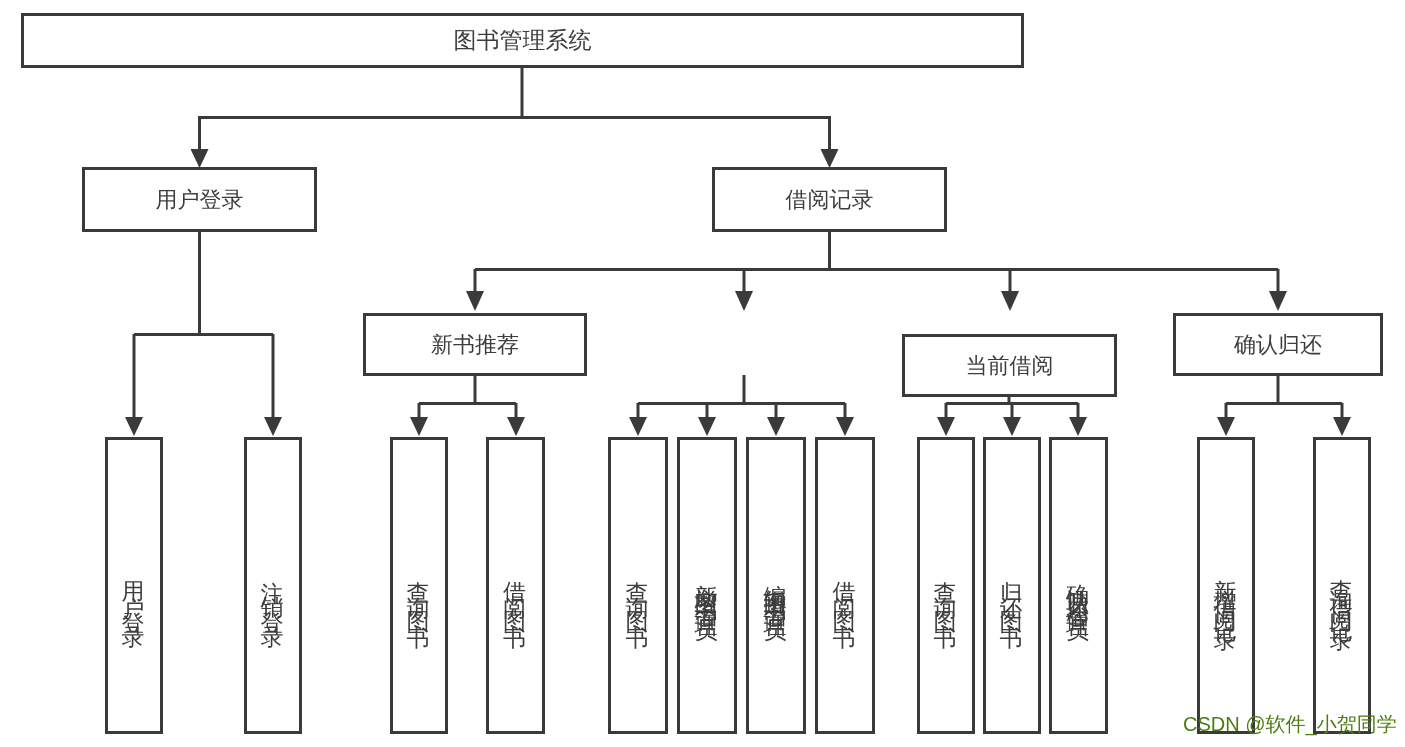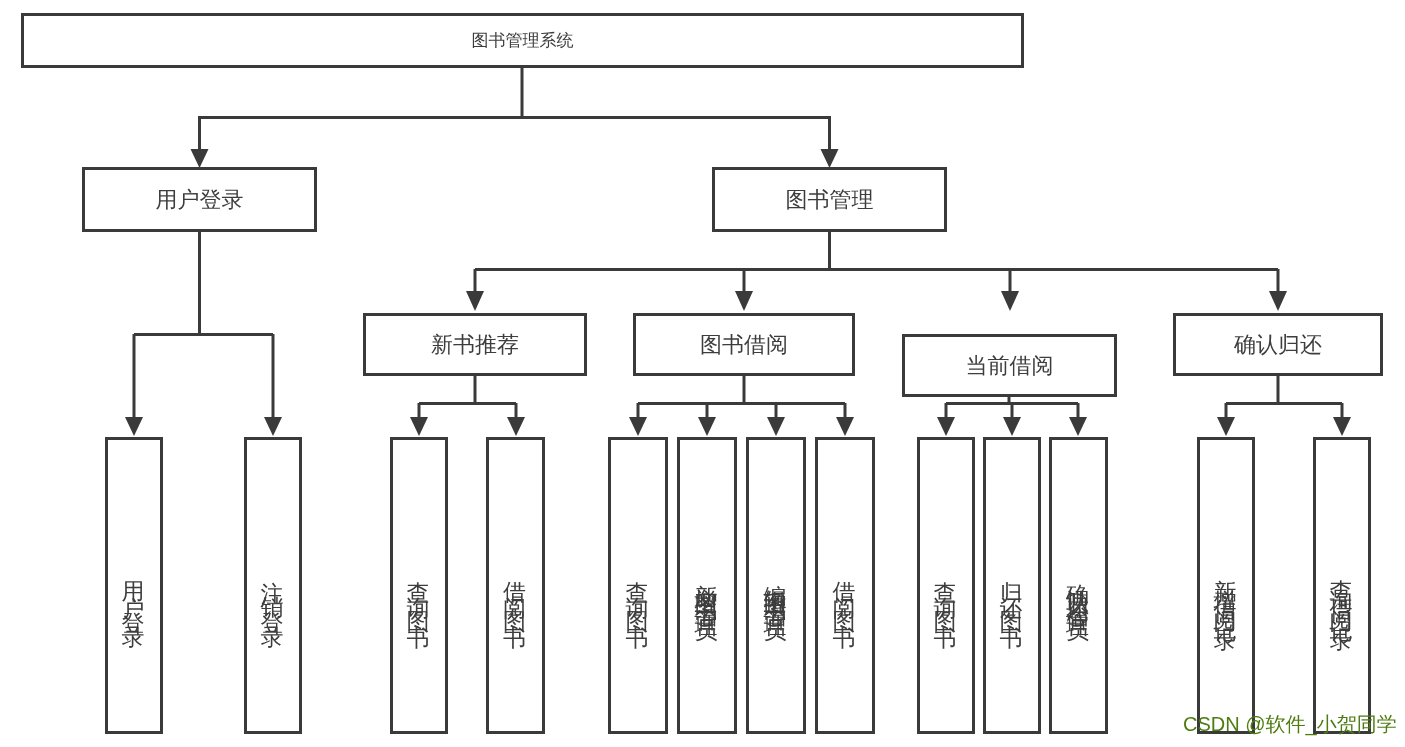--- a/index.html
+++ b/index.html
@@ -26,21 +26,21 @@
     position: absolute;
     box-sizing: border-box;
     border: 3px solid #3a3a3a;
     background: #ffffff;
     display: flex;
     align-items: center;
     justify-content: center;
     color: #3d3d3d;
     z-index: 2;
   }
-  .node.root   { left: 21px;  top: 13px;  width: 1003px; height: 55px; font-size: 17px; }
+  .node.root   { left: 21px;  top: 13px;  width: 1003px; height: 55px; font-size: 23px; }
   .node.level2 { top: 167px; height: 65px; width: 235px; font-size: 22px; }
   .node.level3 { top: 313px; height: 63px; font-size: 22px; }
   .node.leaf   { top: 437px; height: 297px; font-size: 23px; }
   .leaf .vtext {
     writing-mode: vertical-rl;
     text-orientation: mixed;
     white-space: nowrap;
     color: #3d3d3d;
   }
   .vtext.sp4 { letter-spacing: 15px; margin-bottom: -15px; }
@@ -140,29 +140,26 @@
   </svg>
 
   <div class="node root">
     <span>图书管理系统</span>
   </div>
 
   <div class="node level2" style="left:82px;">
     <span>用户登录</span>
   </div>
   <div class="node level2" style="left:712px;">
-    <span>图书管理</span>
+    <span>借阅记录</span>
   </div>
 
   <div class="node level3" style="left:363px;width:224px;">
     <span>新书推荐</span>
   </div>
-  <div class="node level3" style="left:633px;width:222px;">
-    <span>图书借阅</span>
-  </div>
   <div class="node level3" style="left:902px;width:215px;margin-top:21px;">
     <span>当前借阅</span>
   </div>
   <div class="node level3" style="left:1173px;width:210px;">
     <span>确认归还</span>
   </div>
 
   <div class="node leaf" style="left:105px;width:58px;">
     <span class="vtext sp4">用户登录</span>
   </div>

